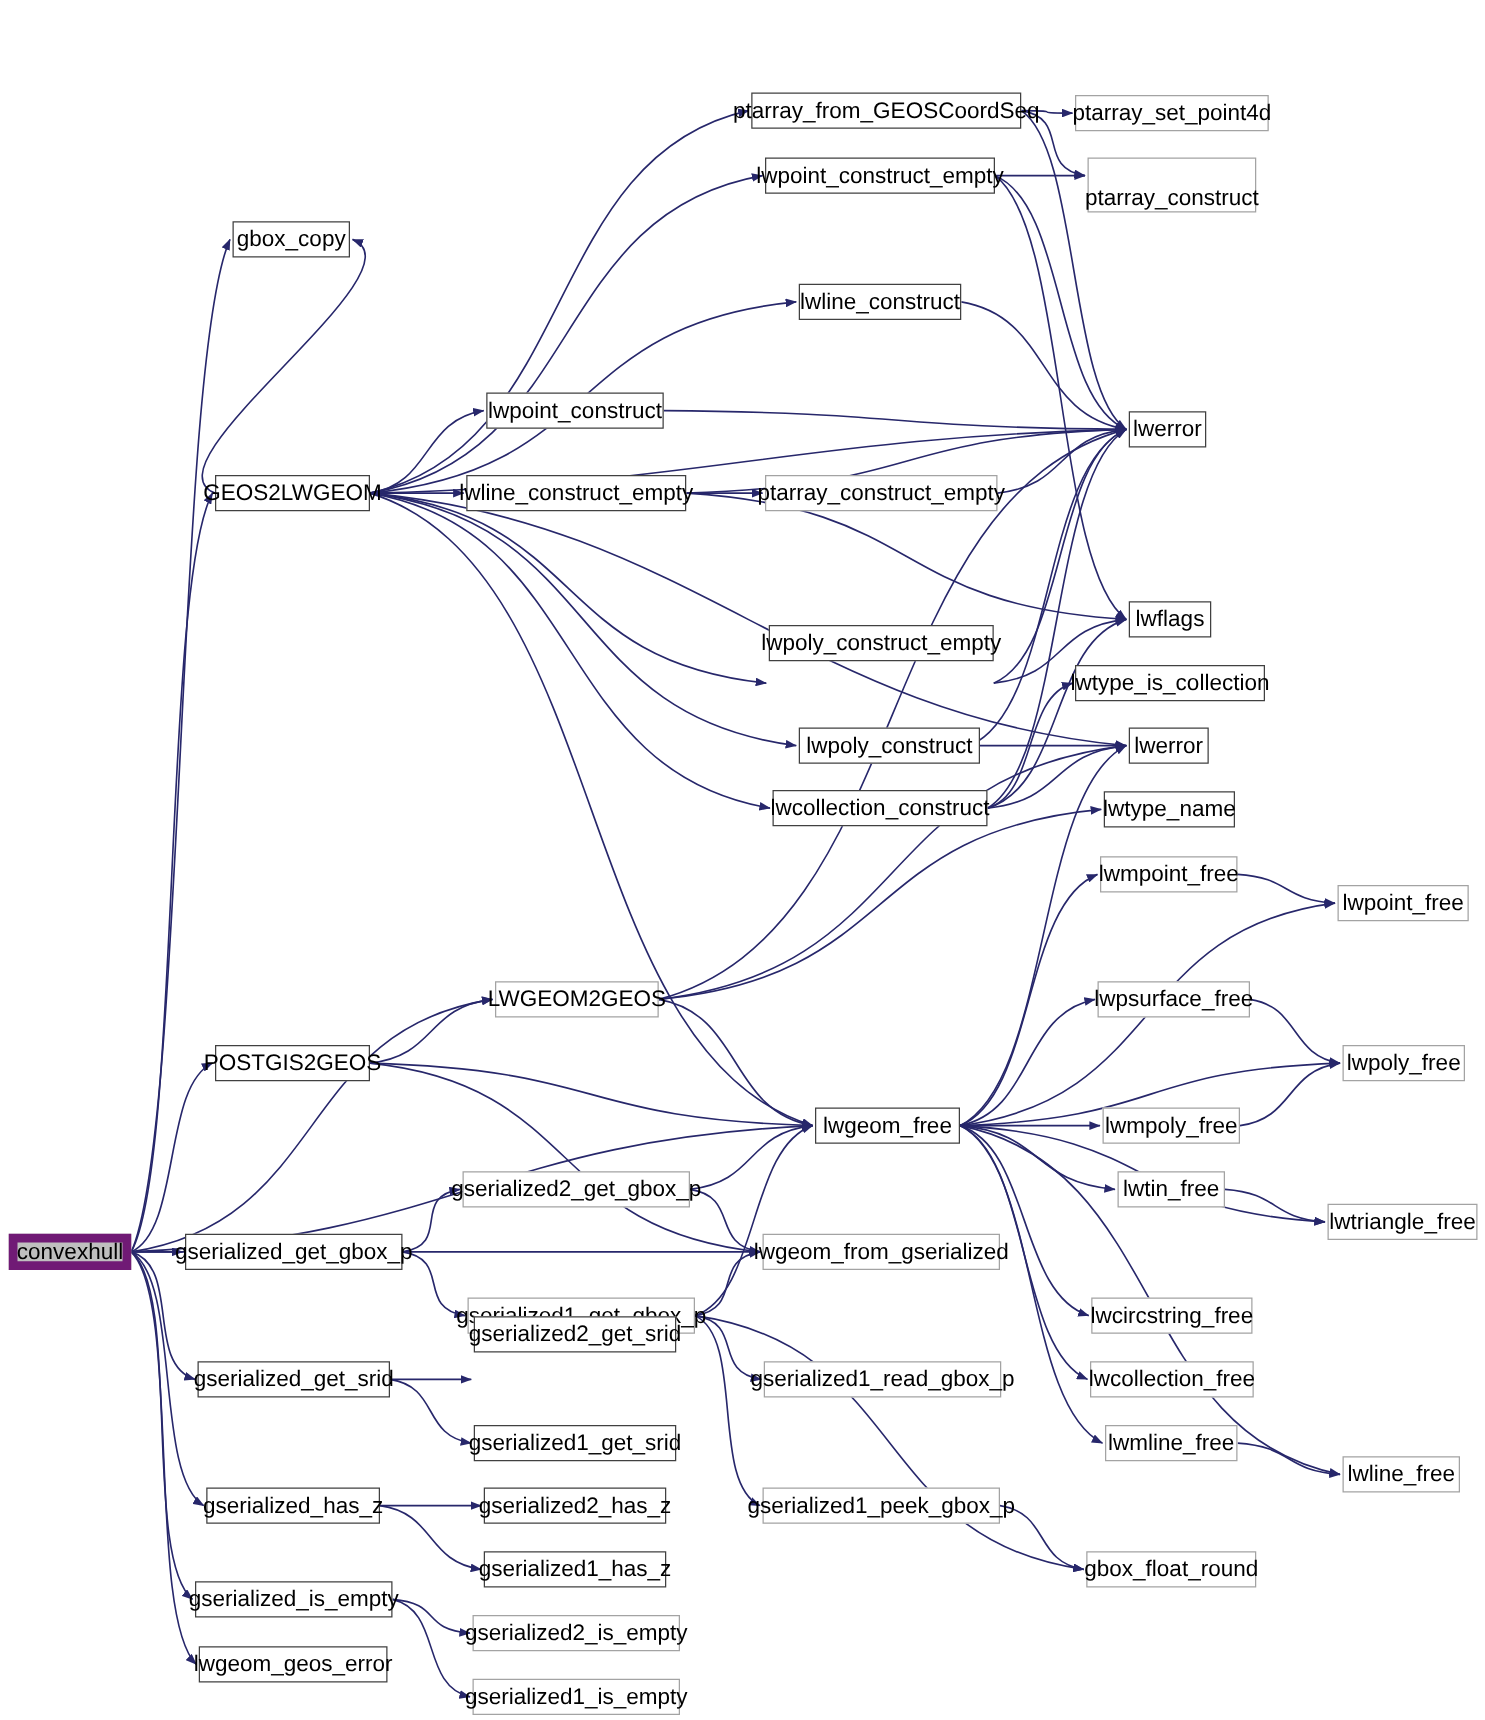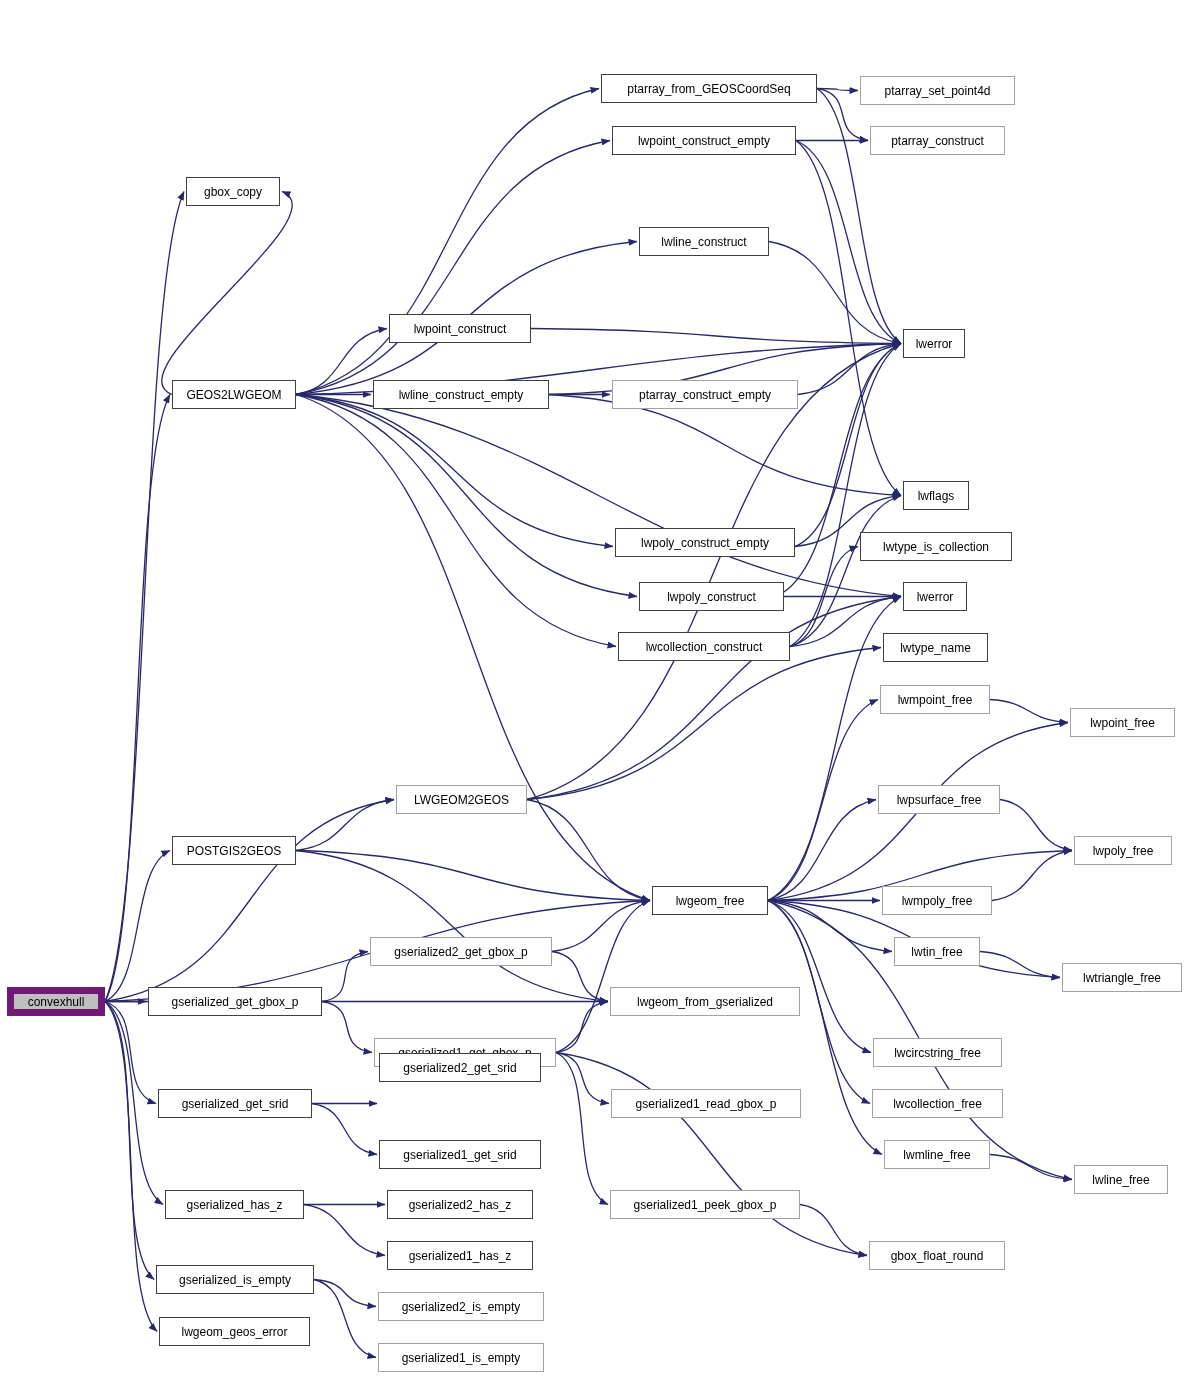--- a/index.html
+++ b/index.html
@@ -1,21 +1,21 @@
 <!DOCTYPE html>
 <html><head>
 <meta charset="utf-8">
 <style>
   html,body{margin:0;padding:0;background:#ffffff;}
   #canvas{position:relative;width:1188px;height:1376px;background:#fff;
           font-family:"Liberation Sans","DejaVu Sans",sans-serif;}
   svg#edges{position:absolute;left:0;top:0;width:1188px;height:1376px;}
   .node{position:absolute;box-sizing:border-box;display:flex;align-items:center;
         justify-content:center;background:#ffffff;border:1px solid #404040;
-        font-size:12px;color:#000;white-space:nowrap;letter-spacing:0px;}
+        font-size:18px;color:#000;white-space:nowrap;letter-spacing:0px;}
   .node.red{border:1px solid #a3a3a3;}
   .node.root{background:#bfbfbf;border:7px solid #701a75;}
   .node span{pointer-events:none;}
 </style>
 </head>
 <body>
 
 <div id="canvas">
   <svg id="edges" viewBox="0 0 1188 1376" xmlns="http://www.w3.org/2000/svg">
     <defs>
@@ -118,21 +118,21 @@
       </div>
       <div class="node" style="left: 601px; top: 74px; width: 216px; height: 29px;">
         <span>ptarray_from_GEOSCoordSeq</span>
       </div>
       <div class="node red" style="left: 860px; top: 76px; width: 155px; height: 29px;">
         <span>ptarray_set_point4d</span>
       </div>
       <div class="node" style="left: 612px; top: 126px; width: 184px; height: 29px;">
         <span>lwpoint_construct_empty</span>
       </div>
-      <div class="node red" style="left: 870px; top: 126px; width: 135px; height: 29px;">
+      <div class="node red" style="left: 870px; top: 126px; width: 135px; height: 44px; align-items: flex-end;">
         <span>ptarray_construct</span>
       </div>
       <div class="node" style="left: 639px; top: 227px; width: 130px; height: 29px;">
         <span>lwline_construct</span>
       </div>
       <div class="node" style="left: 389px; top: 314px; width: 142px; height: 29px;">
         <span>lwpoint_construct</span>
       </div>
       <div class="node" style="left: 903px; top: 329px; width: 62px; height: 29px;">
         <span>lwerror</span>
@@ -142,21 +142,21 @@
       </div>
       <div class="node" style="left: 373px; top: 380px; width: 176px; height: 29px;">
         <span>lwline_construct_empty</span>
       </div>
       <div class="node red" style="left: 612px; top: 380px; width: 186px; height: 29px;">
         <span>ptarray_construct_empty</span>
       </div>
       <div class="node" style="left: 903px; top: 481px; width: 66px; height: 29px;">
         <span>lwflags</span>
       </div>
-      <div class="node" style="left: 615px; top: 528px; width: 180px; height: 29px;">
+      <div class="node" style="left: 615px; top: 500px; width: 180px; height: 29px;">
         <span>lwpoly_construct_empty</span>
       </div>
       <div class="node" style="left: 860px; top: 532px; width: 152px; height: 29px;">
         <span>lwtype_is_collection</span>
       </div>
       <div class="node" style="left: 639px; top: 582px; width: 145px; height: 29px;">
         <span>lwpoly_construct</span>
       </div>
       <div class="node" style="left: 903px; top: 582px; width: 64px; height: 29px;">
         <span>lwerror</span>

